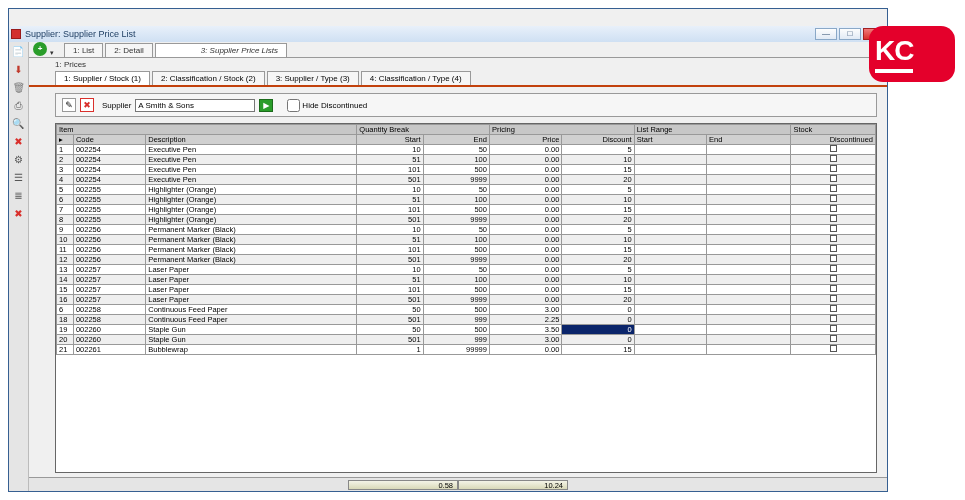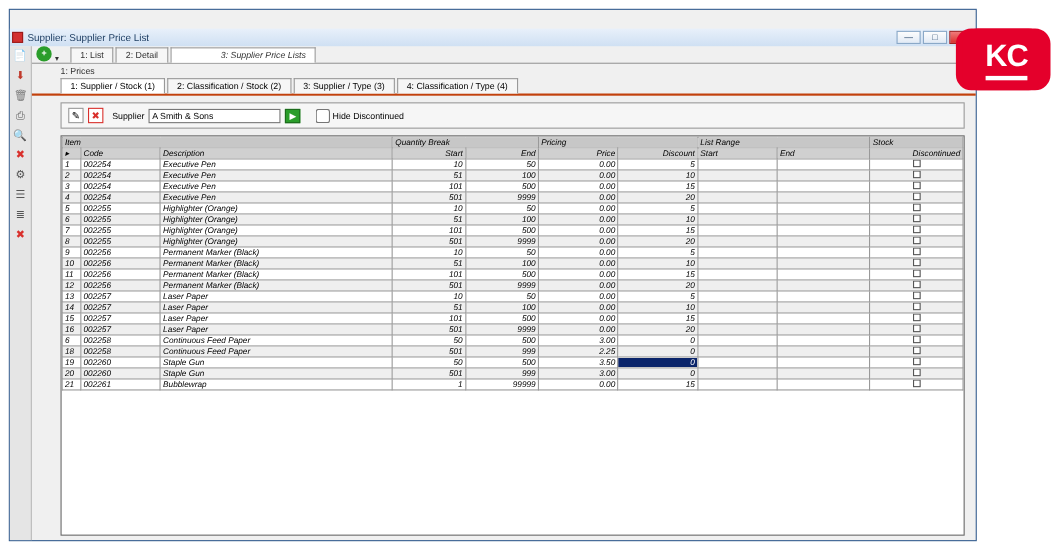--- a/index.html
+++ b/index.html
@@ -25,34 +25,34 @@
   .filtertabs { display: flex; font-size: 8px; padding-left: 26px; border-bottom: 2px solid #c2410c; }
   .filtertabs .ftab { padding: 2px 8px; border: 1px solid #999; border-bottom: none; background: #f6f6f6; margin-right: 2px; }
   .filtertabs .ftab.active { background: #fff; }
   .supplierbar { margin: 6px 10px 6px 26px; border: 1px solid #999; background: #f6f6f6; padding: 4px 6px; display: flex; align-items: center; gap: 4px; }
   .supplierbar .sbbtn { width: 14px; height: 14px; border: 1px solid #999; background: #fff; font-size: 9px; line-height: 12px; text-align: center; }
   .supplierbar label { font-size: 8px; margin-left: 4px; }
   .supplierbar input[type=text] { height: 13px; font-size: 8px; border: 1px solid #777; padding: 0 2px; width: 120px; }
   .supplierbar .gobtn { width: 14px; height: 13px; background: #2a9d2a; color: #fff; border: 1px solid #1c6b1c; font-size: 8px; line-height: 11px; text-align: center; }
   .supplierbar .chk { margin-left: 10px; display: flex; align-items: center; gap: 2px; font-size: 8px; }
   .gridwrap { flex: 1; margin: 0 10px 4px 26px; border: 1px solid #666; background: #fff; overflow: hidden; display: flex; flex-direction: column; }
-  table { border-collapse: collapse; width: 100%; table-layout: fixed; font-style: italic; }
+  table { border-collapse: collapse; width: 100%; table-layout: fixed; }
   th, td { border: 1px solid #999; font-size: 7.5px; padding: 0 2px; height: 10px; overflow: hidden; white-space: nowrap; }
   thead th { background: #d0d0d0; text-align: left; font-weight: normal; }
   thead tr.group th { background: #c7c7c7; }
   tbody tr:nth-child(even) td { background: #efefef; }
   tbody tr:nth-child(odd) td { background: #fff; }
   .num { text-align: right; }
   .disc-cell { text-align: right; }
   .chk-cell { text-align: center; }
   .chkbox { display: inline-block; width: 7px; height: 7px; border: 1px solid #555; background: #fff; }
   .selcell { background: #0a246a !important; color: #fff; }
   .statusbar { height: 14px; border-top: 1px solid #999; background: #e5e5e5; display: flex; align-items: center; justify-content: center; gap: 0; }
   .statusbar .seg { border: 1px solid #888; background: linear-gradient(#f4f4e7,#d9d9b8); height: 10px; font-size: 7.5px; text-align: right; padding: 0 4px; line-height: 9px; }
-  .kc-badge { position: absolute; right: 10px; top: 26px; width: 80px; height: 56px; background: #e4002b; border-radius: 14px; display: flex; align-items: center; justify-content: center; box-shadow: -6px 0 0 0 #e4002b; }
+  .kc-badge { position: absolute; right: 10px; top: 26px; width: 80px; height: 56px; background: #e4002b; border-radius: 14px; display: flex; align-items: center; box-shadow: -6px 0 0 0 #e4002b; }
   .kc-badge span { color: #fff; font-weight: 900; font-size: 28px; font-family: Arial, sans-serif; letter-spacing: -1px; border-bottom: 4px solid #fff; padding-bottom: 2px; }
 </style>
 </head>
 <body>
 
 <div class="window">
   <div class="titlebar">
     <div class="ticon"></div>
     <div class="ttext">Supplier: Supplier Price List</div>
     <div class="winbtns">
@@ -384,19 +384,23 @@
                 <td class="num">99999</td>
                 <td class="num">0.00</td>
                 <td class="num disc-cell">15</td>
                 <td></td>
                 <td></td>
                 <td class="chk-cell"><span class="chkbox"></span></td>
               </tr>
             </tbody>
         </table>
       </div>
+      <div class="statusbar">
+        <div class="seg" style="width:110px">0.58</div>
+        <div class="seg" style="width:110px">10.24</div>
+      </div>
     </div>
   </div>
 </div>
 
 <div class="kc-badge">
   <span>KC</span>
 </div>
 
 </body></html>

